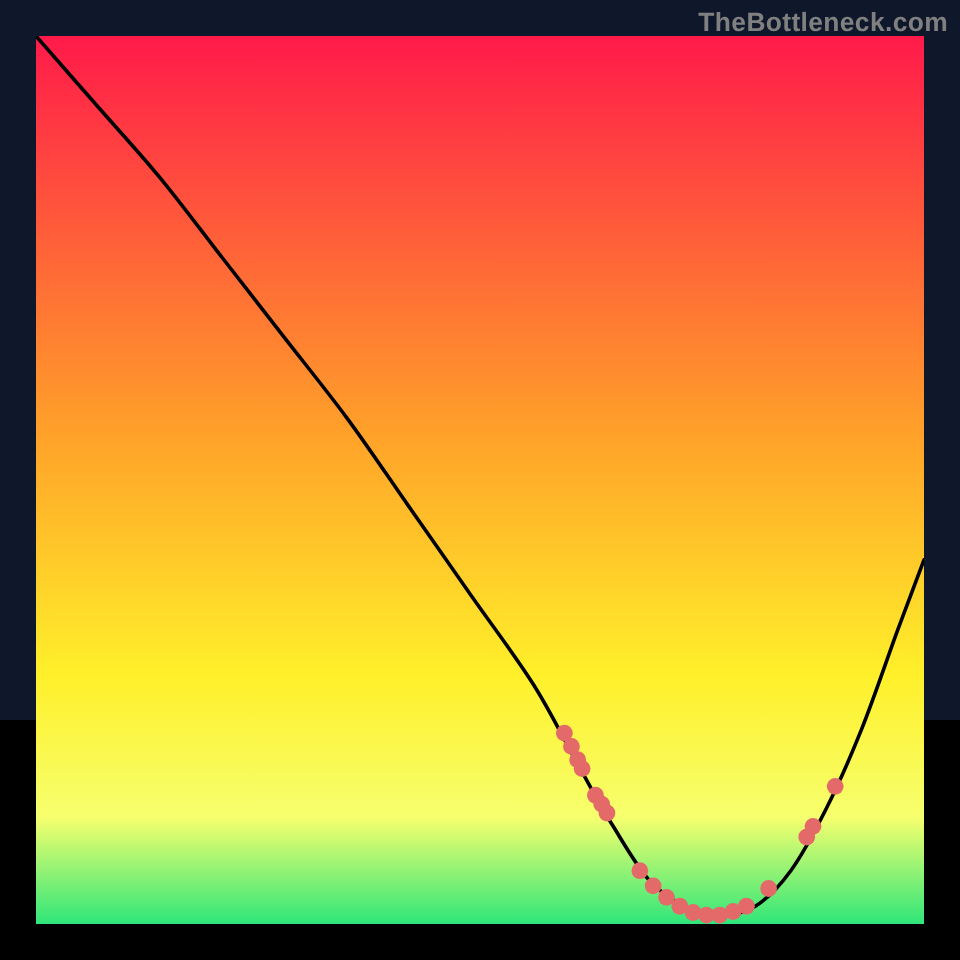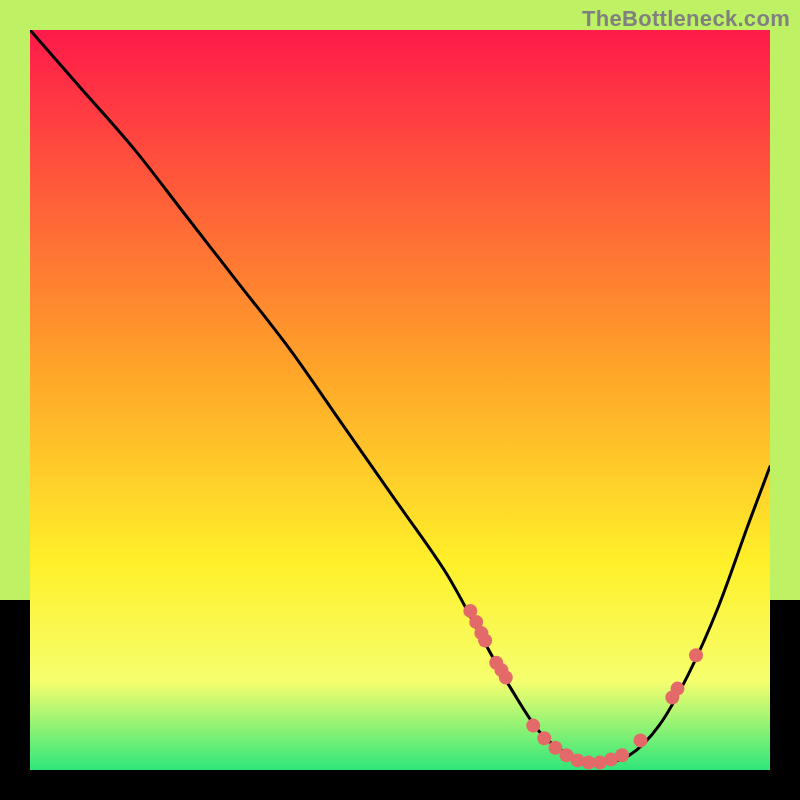--- a/index.html
+++ b/index.html
@@ -8,21 +8,21 @@
     width: 800px;
     height: 800px;
     background: #000000;
     overflow: hidden;
     font-family: Arial, Helvetica, sans-serif;
   }
   .stage {
     position: relative;
     width: 800px;
     height: 600px;
-    background: #bef264;
+    background: #0f172a;
   }
   .watermark {
     position: absolute;
     top: 6px;
     right: 10px;
     color: #808080;
     font-size: 22px;
     font-weight: 600;
     letter-spacing: 0.3px;
     z-index: 10;

